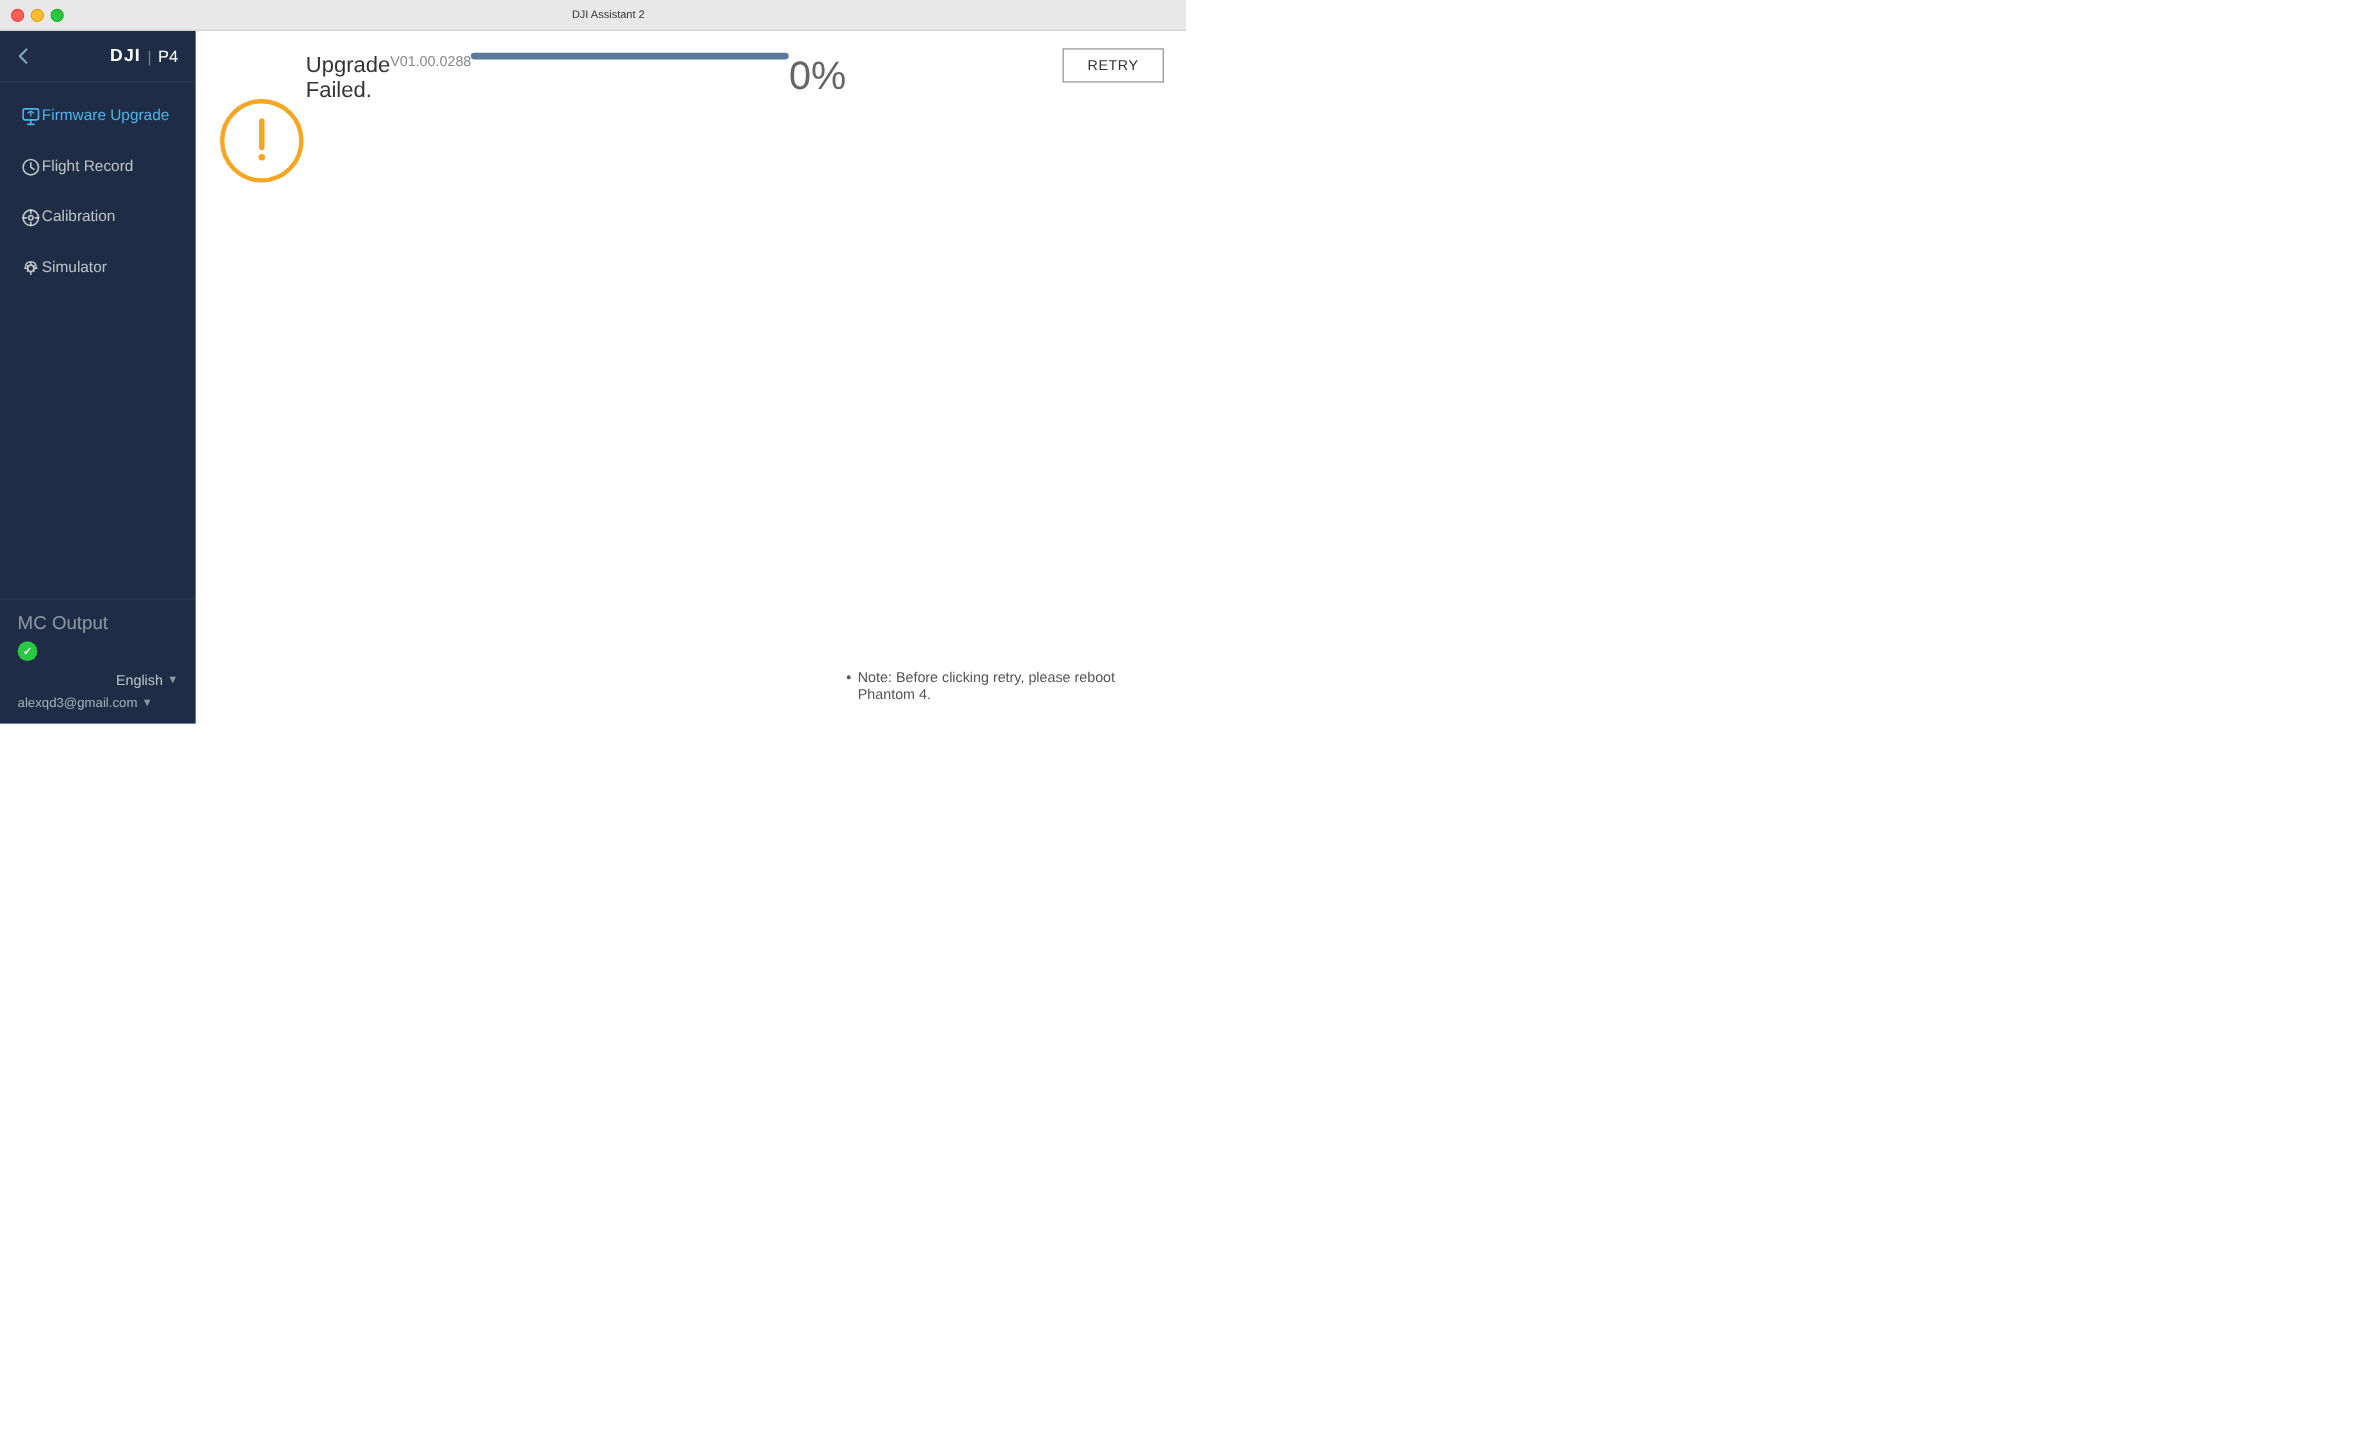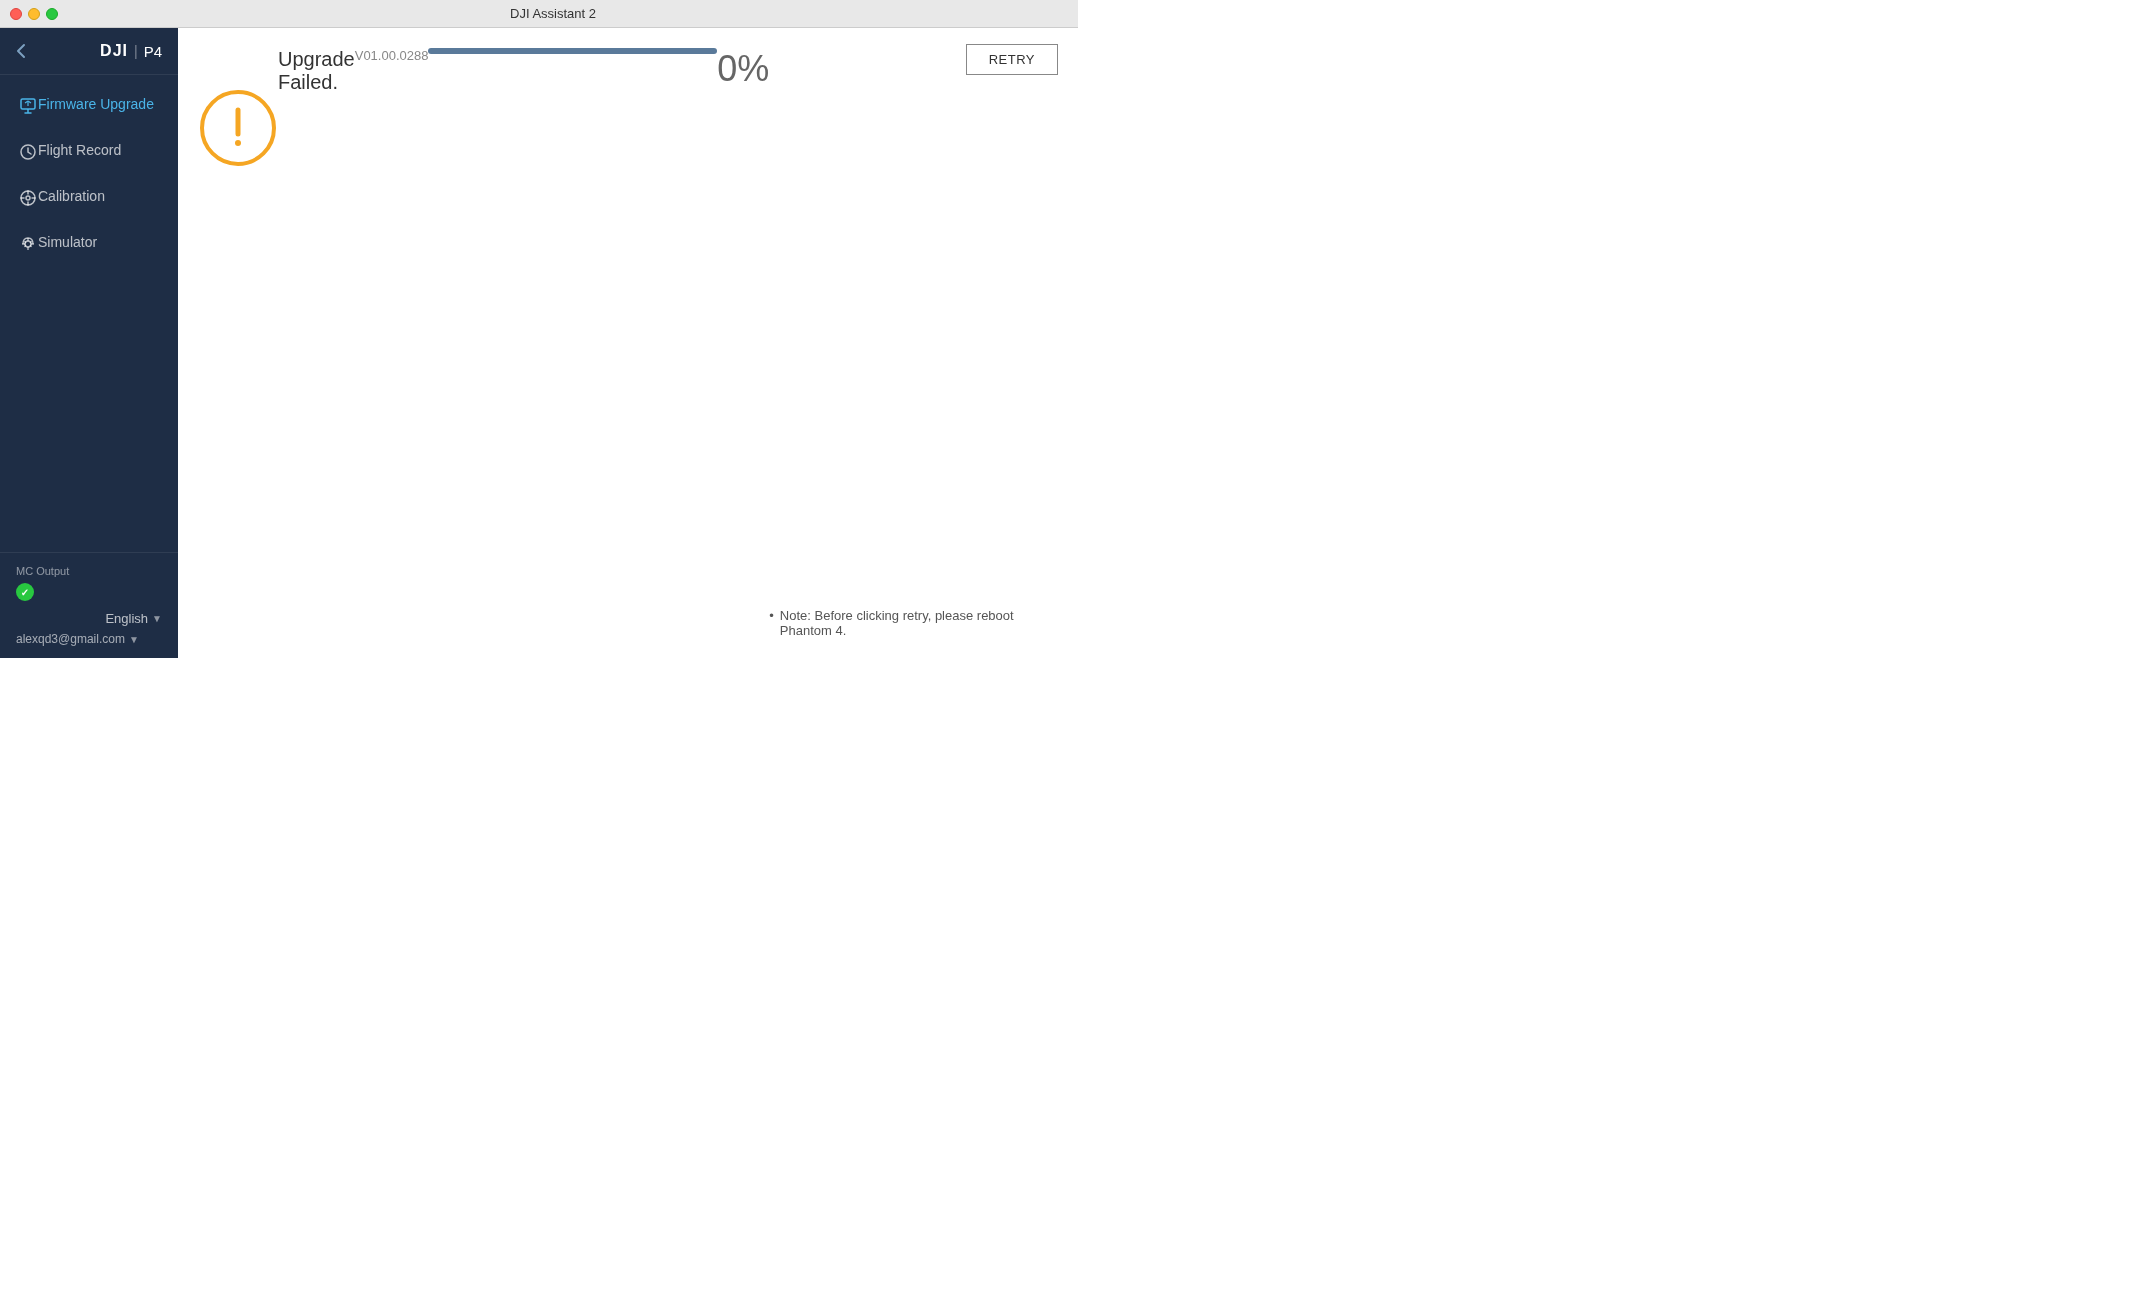--- a/index.html
+++ b/index.html
@@ -19,21 +19,21 @@
       height: 28px;
       background: #e8e8e8;
       display: flex;
       align-items: center;
       justify-content: center;
       position: relative;
       border-bottom: 1px solid #ccc;
       flex-shrink: 0;
     }
     .titlebar-title {
-      font-size: 13px;
+      font-size: 10px;
       color: #333;
       font-weight: 500;
       margin-left: 28px;
     }
     .traffic-lights {
       position: absolute;
       left: 10px;
       display: flex;
       gap: 6px;
       align-items: center;
@@ -132,21 +132,21 @@
       flex-shrink: 0;
     }
 
     .sidebar-footer {
       padding: 12px 16px;
       border-top: 1px solid rgba(255,255,255,0.08);
     }
 
     .mc-output-label {
       color: rgba(255,255,255,0.5);
-      font-size: 11px;
+      font-size: 17px;
       margin-bottom: 6px;
     }
 
     .mc-status {
       display: flex;
       align-items: center;
       gap: 6px;
     }
 
     .status-dot {

